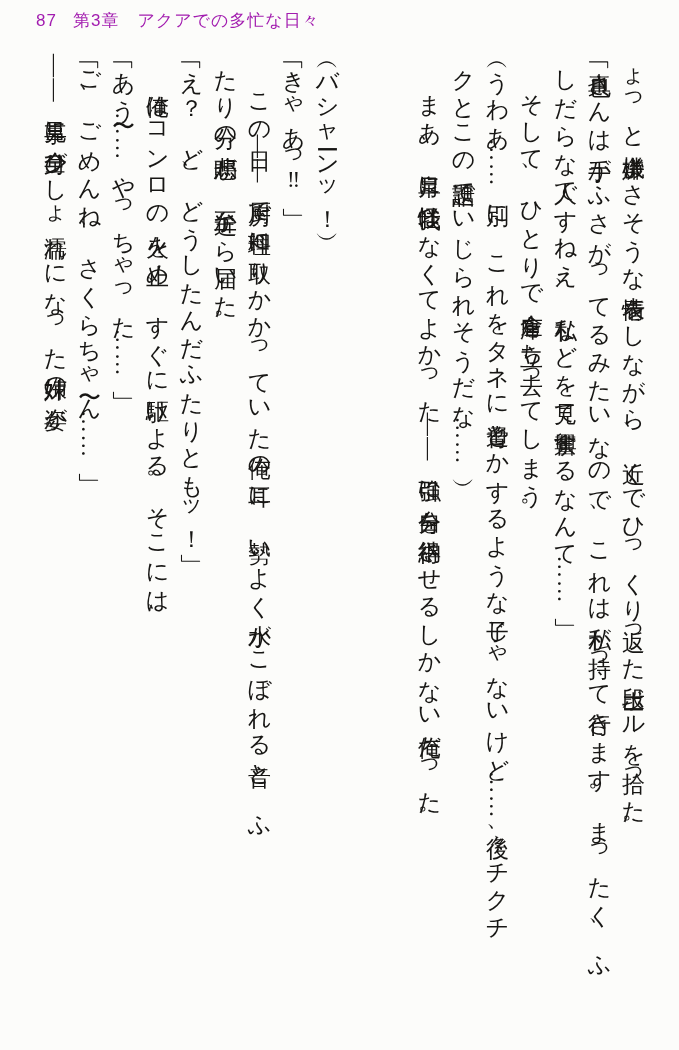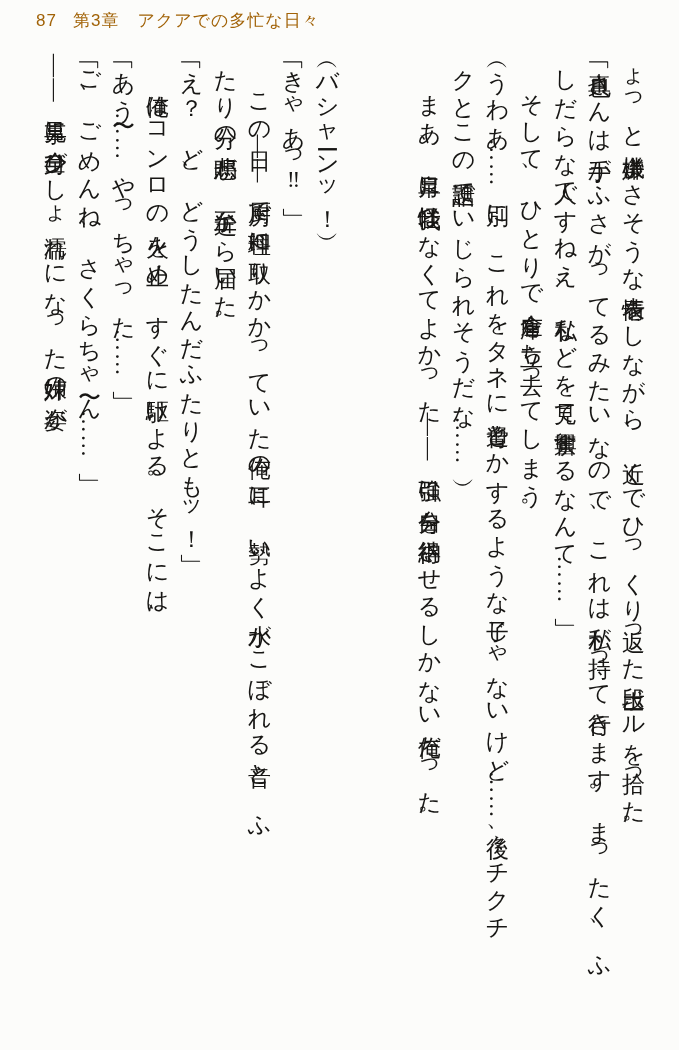--- a/index.html
+++ b/index.html
@@ -12,21 +12,21 @@
     color: #151412;
   }
   
   .running-header {
     position: absolute;
     top: 9px;
     left: 36px;
     font-family: "Liberation Sans", "DejaVu Sans", sans-serif;
     font-size: 17px;
     letter-spacing: 1px;
-    color: #a16207;
+    color: #a21caf;
     white-space: nowrap;
   }
   .running-header .pageno {
     margin-right: 16px;
     font-weight: 500;
   }
   
   .body-text {
     position: absolute;
     top: 54px;

